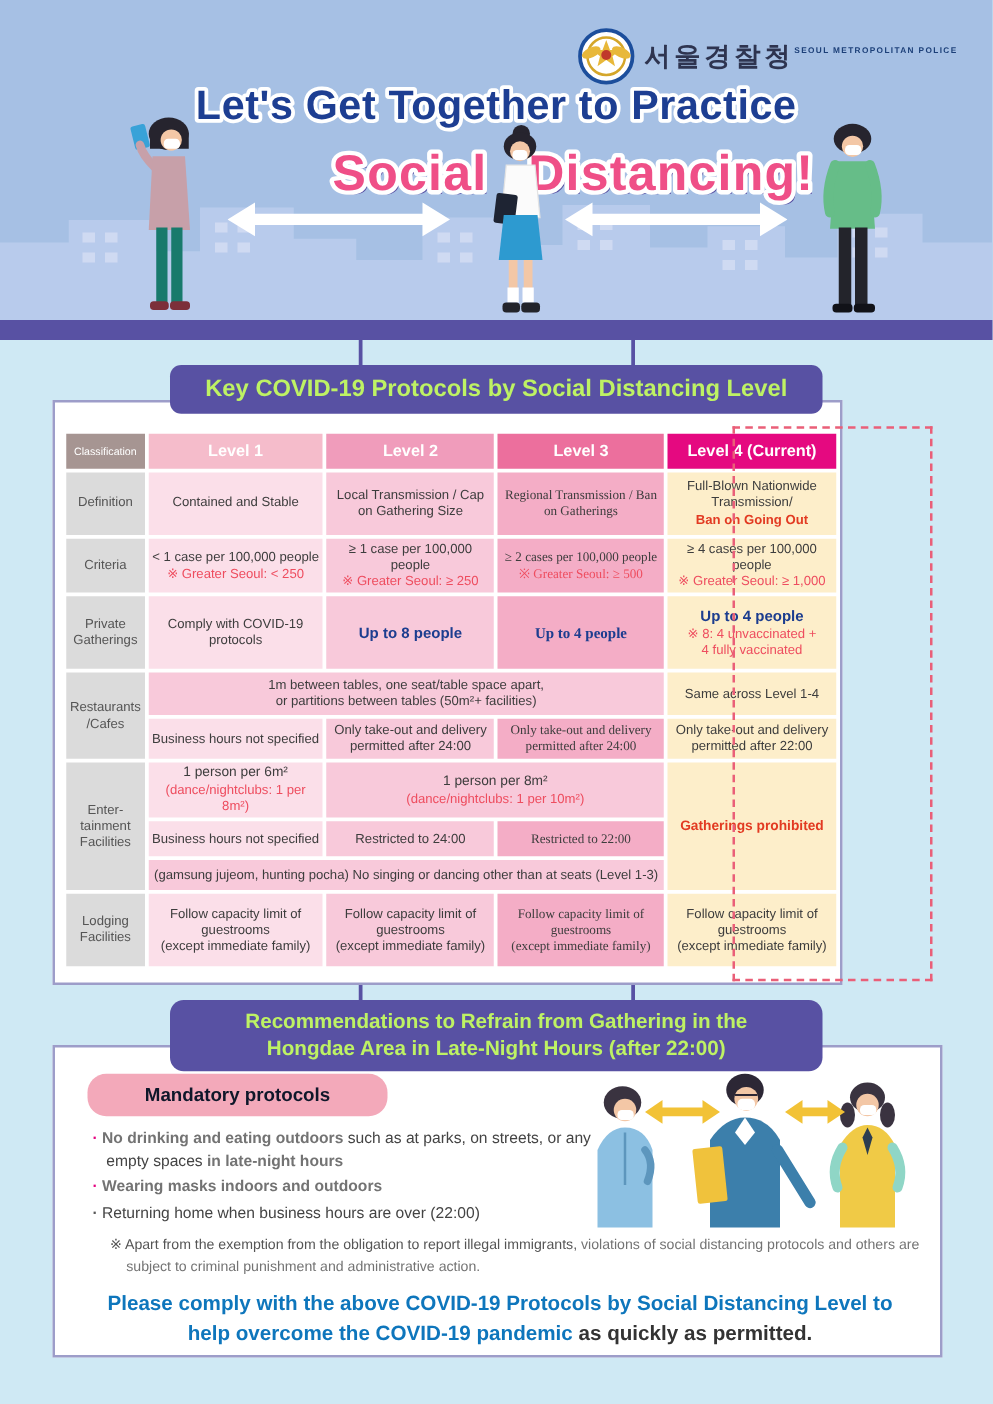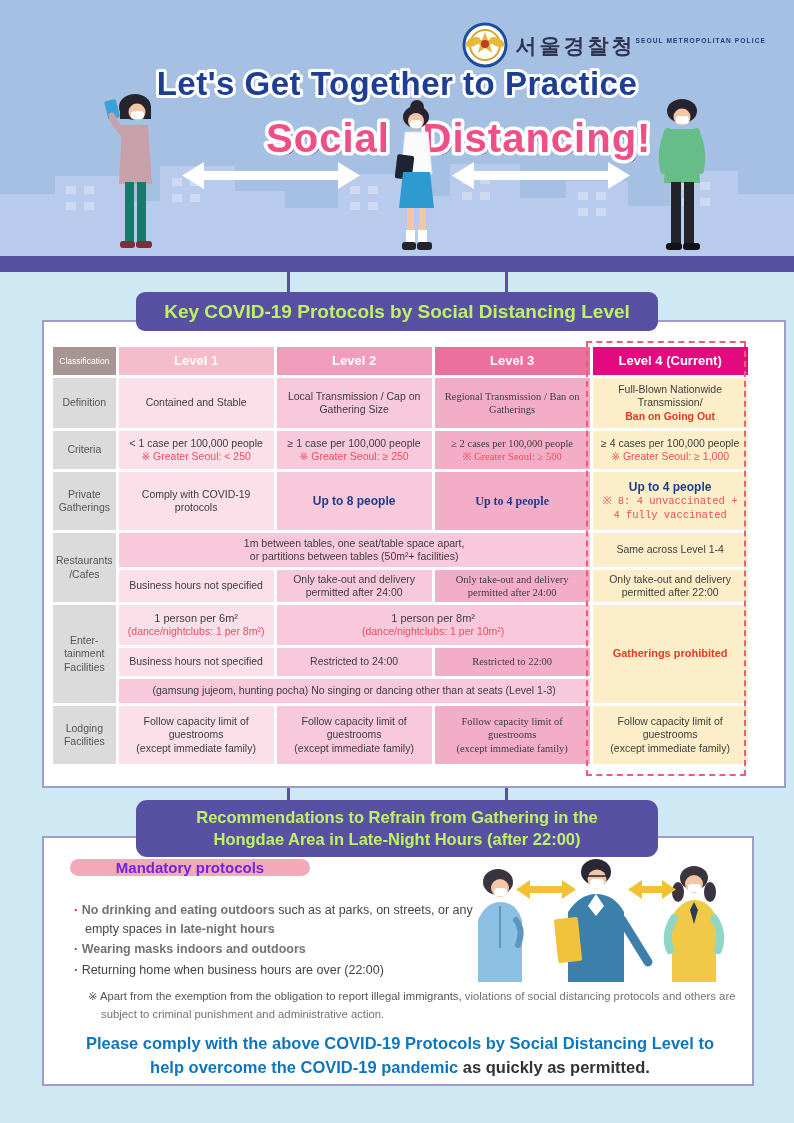--- a/index.html
+++ b/index.html
@@ -43,21 +43,21 @@
   .vl-a2 { left:505px; top:272px; height:52px; }
   .vl-b1 { left:287px; top:786px; height:54px; }
   .vl-b2 { left:505px; top:786px; height:54px; }
 
   
   .ribbon { position:absolute; background:#5851a3; color:#bef264; font-weight:bold; text-align:center;
     display:flex; align-items:center; justify-content:center; z-index:3; }
   .ribbon-1 { left:136px; top:292px; width:522px; height:39px; border-radius:9px; font-size:19px; }
   .ribbon-2 { left:136px; top:800px; width:522px; height:57px; border-radius:11px; font-size:16.5px; line-height:1.28; padding:0 14px; }
   .whitebox { position:absolute; background:#fff; border:2px solid #9d9dc9; z-index:1; }
-  .box-1 { left:42px; top:320px; width:744px; height:468px; }
+  .box-1 { left:42px; top:320px; width:632px; height:468px; }
   .box-2 { left:42px; top:836px; width:712px; height:250px; }
 
   
   .table-wrap { position:absolute; left:6px; top:22px; }
   table.ptable { border-collapse:separate; border-spacing:3px; table-layout:fixed; }
   .ptable col.c0 { width:58px; }
   .ptable col.cl { width:155px; }
   .ptable th, .ptable td { text-align:center; vertical-align:middle; padding:2px 3px; font-size:10.5px; line-height:1.25; }
   .ptable th { color:#fff; font-weight:bold; font-size:13px; height:28px; }
   th.h0 { background:#a69592; font-size:8.5px; font-weight:normal; }
@@ -72,22 +72,22 @@
   td.p4 { background:#fdeeca; }
   td.sp { background:#f8c9da; }
   .red-note { color:#ee4d5f; }
   .hard-red { color:#e23a22; font-weight:bold; }
   .blue-bold { color:#1c3d8f; font-weight:bold; font-size:12px; }
   .cell-big { font-size:11px; }
   .dashed-overlay { position:absolute; top:-3px; left:536px; width:160px; height:calc(100% + 12px);
     border:2px dashed #ea5f78; pointer-events:none; }
 
   
-  .pill { position:absolute; left:26px; top:21px; width:240px; height:17px; background:#f3a9ba; border-radius:15px;
-    display:flex; align-items:center; justify-content:center; font-size:15px; font-weight:bold; color:#6d28d9; }
+  .pill { position:absolute; left:26px; top:21px; width:240px; height:34px; background:#f3a9ba; border-radius:15px;
+    display:flex; align-items:center; justify-content:center; font-size:15px; font-weight:bold; color:#0f172a; }
   .bullets { position:absolute; left:30px; top:63px; width:408px; font-size:12.5px; line-height:1.48; color:#444; }
   .bullet { padding-left:11px; text-indent:-11px; margin-bottom:2px; }
   .dot-m { color:#e5007e; font-weight:bold; }
   .dot-g { color:#555; font-weight:bold; }
   .magenta { color:#737373; font-weight:bold; }
   .bottom-ill { position:absolute; right:16px; top:12px; }
   .ex-note { position:absolute; left:44px; top:150px; width:672px; font-size:11.3px; line-height:1.55; color:#555;
     padding-left:13px; text-indent:-13px; }
   .closing { position:absolute; left:36px; top:194px; width:640px; text-align:center; font-size:16.5px; font-weight:bold;
     line-height:1.45; color:#333; }
@@ -287,21 +287,21 @@
 Gatherings</td>
           <td class="p1 cell-big">Comply with COVID-19 protocols</td>
           <td class="p2">
             <span class="blue-bold">Up to 8 people</span>
           </td>
           <td class="p3">
             <span class="blue-bold">Up to 4 people</span>
           </td>
           <td class="p4">
             <div class="blue-bold">Up to 4 people</div>
-            <div class="red-note" style="white-space:pre-line;font-family:Liberation Mono, monospace;">※ 8: 4 unvaccinated +
+            <div class="red-note" style="white-space:pre-line;">※ 8: 4 unvaccinated +
 4 fully vaccinated</div>
           </td>
         </tr>
         <tr style="height:34px;">
           <td class="lbl" rowspan="2">Restaurants
 /Cafes</td>
           <td class="sp" colspan="3" style="white-space:pre-line;">1m between tables, one seat/table space apart,
 or partitions between tables (50m²+ facilities)</td>
           <td class="p4 cell-big">Same across Level 1-4</td>
         </tr>

